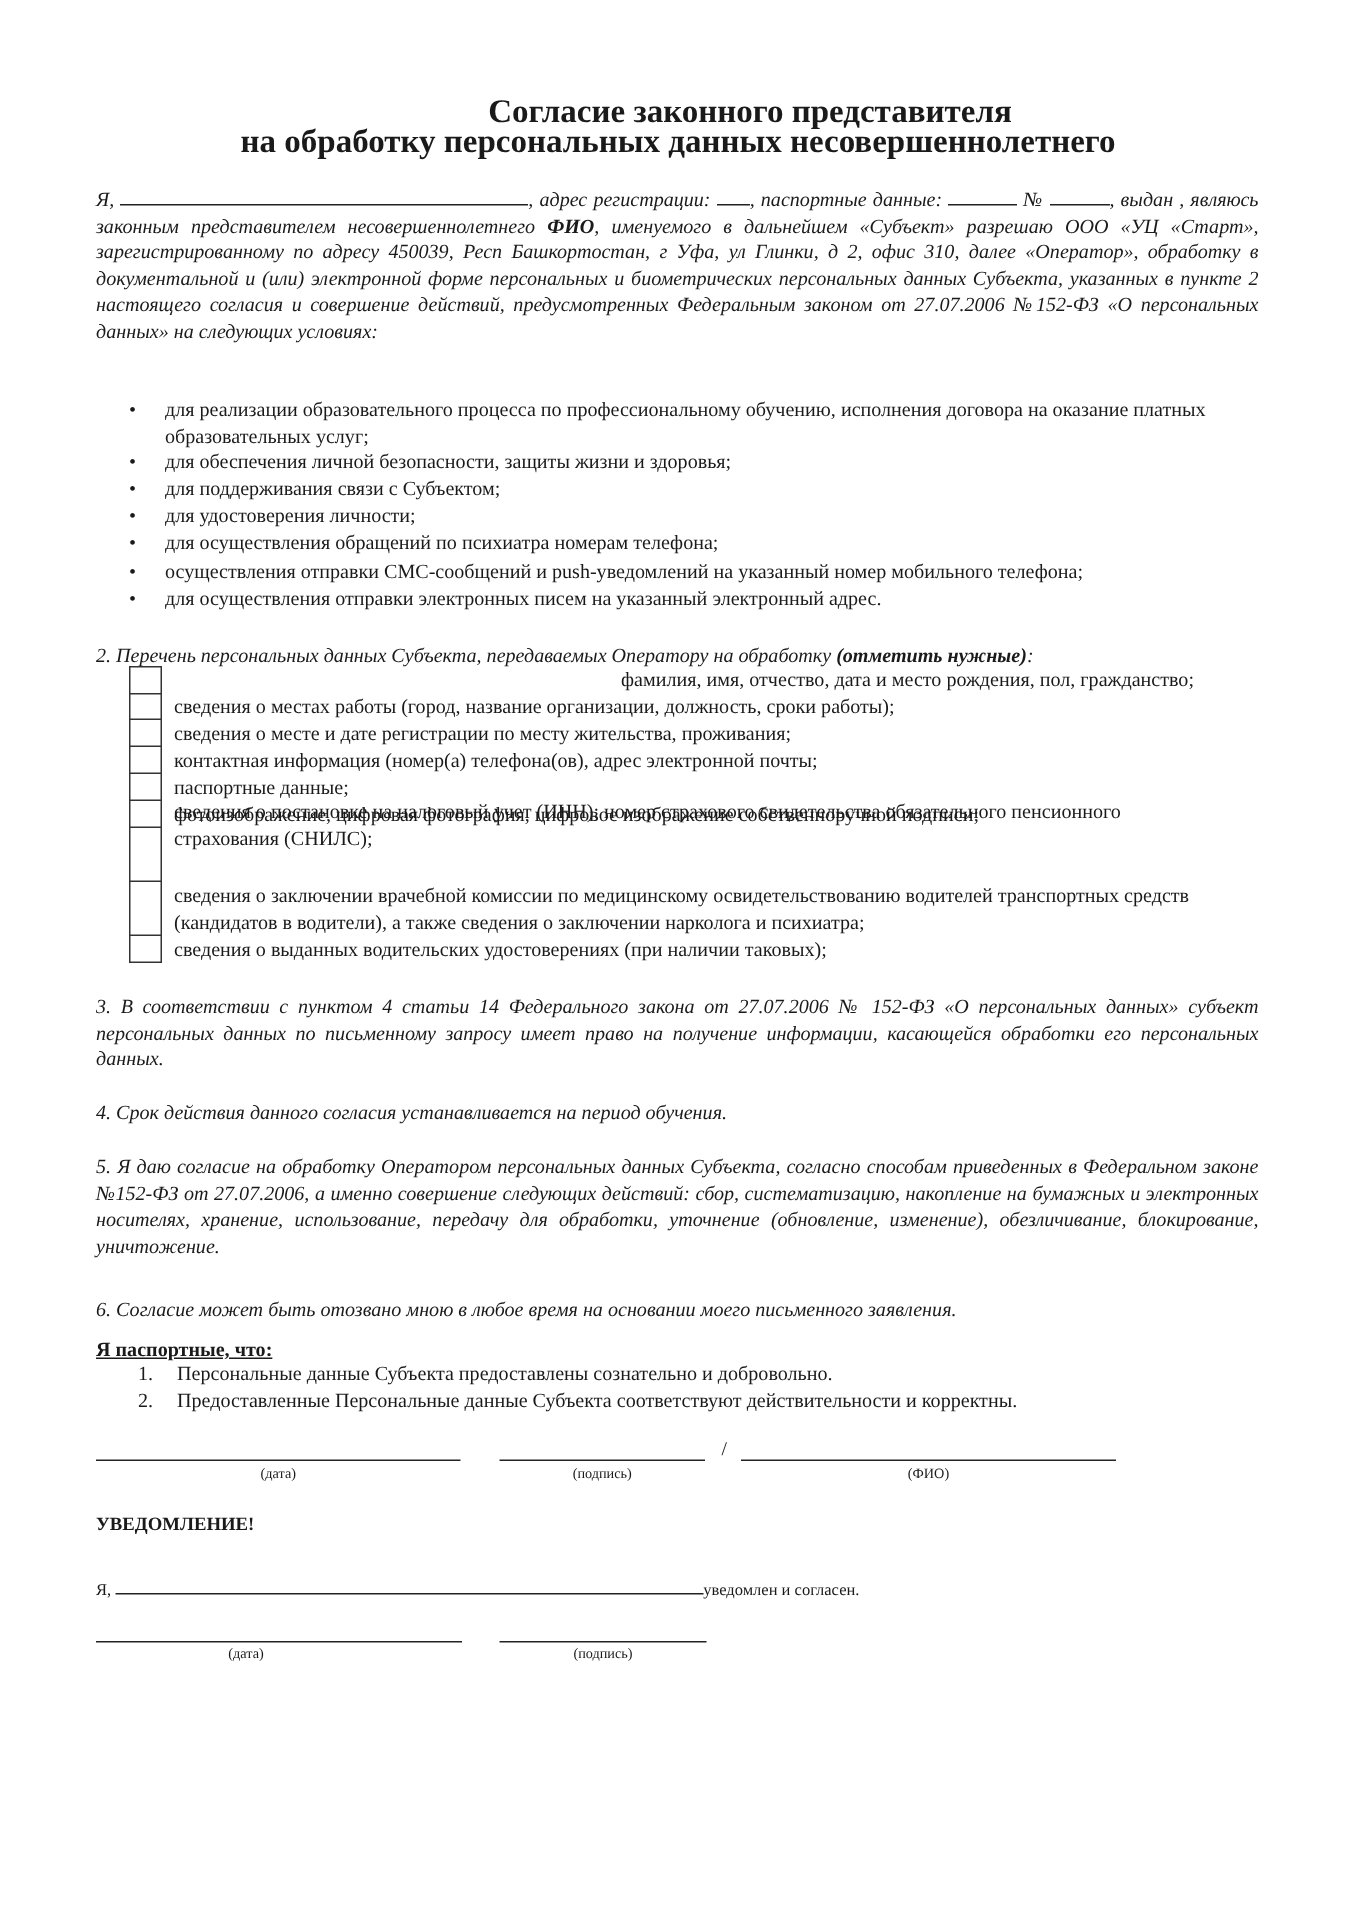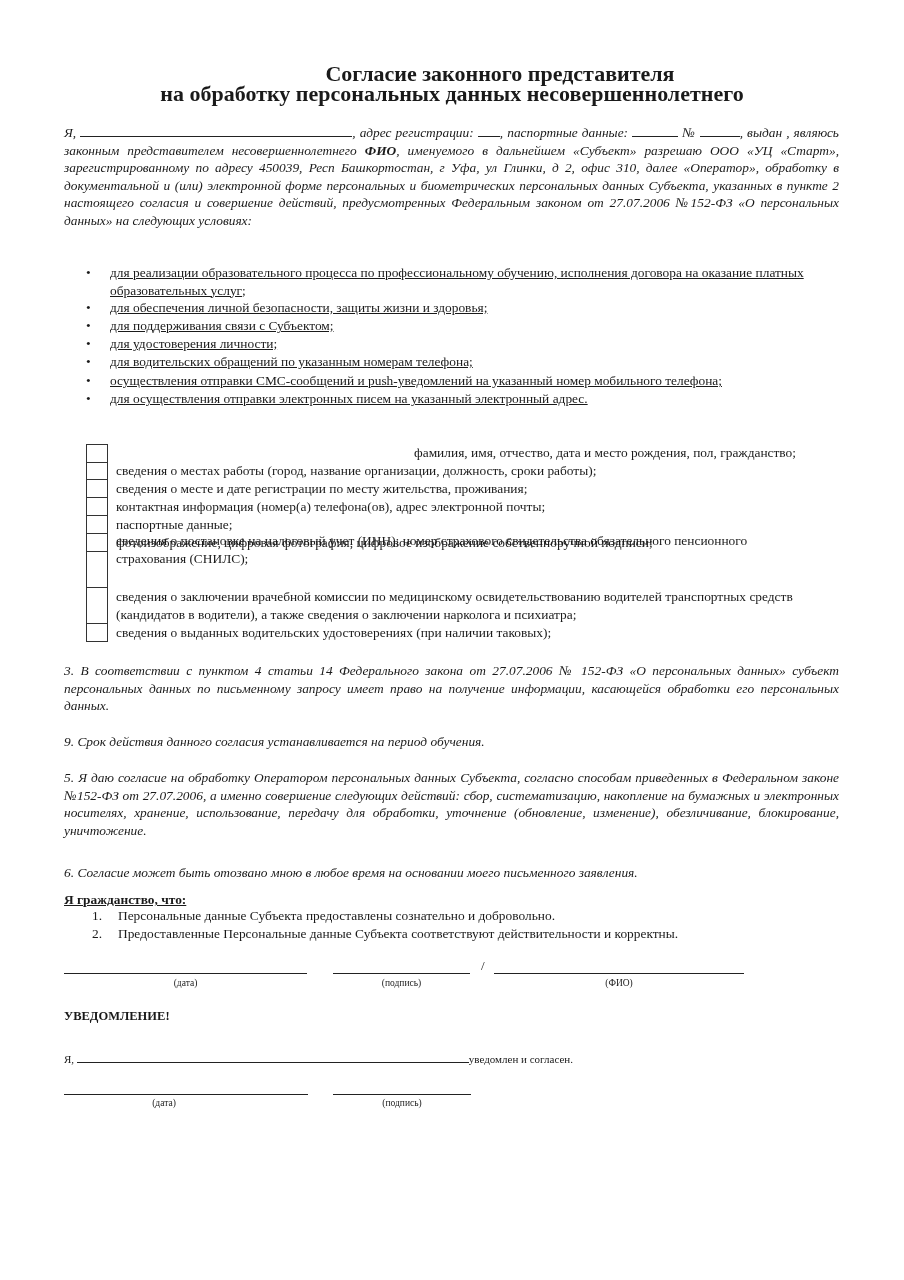--- a/index.html
+++ b/index.html
@@ -10,21 +10,21 @@
            font-weight: bold; font-size: 22px; line-height: 28px; }
   .t1 { top: 60px; padding-left: 48px; }
   .t2 { top: 80px; }
   .para { position: absolute; left: 64px; width: 775px; font-size: 13.4px; line-height: 17.6px;
           text-align: justify; font-style: italic; }
   .blank { display: inline-block; border-bottom: 1px solid #222; height: 12px; vertical-align: baseline; }
   .intro { top: 124px; }
   .sec1 { top: 246px; }
   .bul { position: absolute; left: 86px; width: 760px; font-size: 13.4px; line-height: 17.6px; }
   .bul .dot { position: absolute; left: 0; width: 8px; }
-  .bul .txt { position: absolute; left: 24px; width: 736px; text-decoration: underline; }
+  .bul .txt { position: absolute; left: 24px; width: 736px; }
   .sec2 { top: 428px; }
   .cb-box { position: absolute; left: 0; width: 20px; border: 1px solid #333; border-top: none; box-sizing: content-box; }
   .cb-box.first { border-top: 1px solid #333; }
   .cb-text { position: absolute; left: 30px; width: 680px; font-size: 13.4px; line-height: 17.6px; }
   .sec3 { top: 662px; }
   .sec4 { top: 733px; }
   .sec5 { top: 769px; }
   .sec6 { top: 864px; }
   .confirm-head { position: absolute; left: 64px; top: 891px; font-size: 13.4px; font-weight: bold; text-decoration: underline; line-height: 17.6px; }
   .conf-item { position: absolute; left: 92px; font-size: 13.4px; line-height: 17.6px; }
@@ -70,32 +70,35 @@
       <div class="bul" style="top: 317px;">
         <span class="dot">•</span>
         <span class="txt">для поддерживания связи с Субъектом;</span>
       </div>
       <div class="bul" style="top: 335px;">
         <span class="dot">•</span>
         <span class="txt">для удостоверения личности;</span>
       </div>
       <div class="bul" style="top: 353px;">
         <span class="dot">•</span>
-        <span class="txt">для водительских обращений по указанным номерам телефона;</span>
+        <span class="txt">для осуществления обращений по психиатра номерам телефона;</span>
       </div>
       <div class="bul" style="top: 372px;">
         <span class="dot">•</span>
         <span class="txt">осуществления отправки СМС-сообщений и push-уведомлений на указанный номер мобильного телефона;</span>
       </div>
       <div class="bul" style="top: 390px;">
         <span class="dot">•</span>
         <span class="txt">для осуществления отправки электронных писем на указанный электронный адрес.</span>
       </div>
     </div>
 
+  <div class="para sec2">
+    <span>2. Перечень персональных данных Субъекта, передаваемых Оператору на обработку </span><b>(отметить нужные)</b><span>:</span>
+  </div>
 
   <div id="checklist">
       <div class="cb-box first" style="position: absolute; left: 86px; top: 444px; height: 17px;"></div>
       <div class="cb-text" style="position: absolute; left: 116px; top: 444px; width: 680px; text-align: right;">фамилия, имя, отчество, дата и место рождения, пол, гражданство;</div>
       <div class="cb-box" style="position: absolute; left: 86px; top: 462px; height: 17px;"></div>
       <div class="cb-text" style="position: absolute; left: 116px; top: 462px; width: 680px;">сведения о местах работы (город, название организации, должность, сроки работы);</div>
       <div class="cb-box" style="position: absolute; left: 86px; top: 480px; height: 17px;"></div>
       <div class="cb-text" style="position: absolute; left: 116px; top: 480px; width: 680px;">сведения о месте и дате регистрации по месту жительства, проживания;</div>
       <div class="cb-box" style="position: absolute; left: 86px; top: 498px; height: 17px;"></div>
       <div class="cb-text" style="position: absolute; left: 116px; top: 498px; width: 680px;">контактная информация (номер(а) телефона(ов), адрес электронной почты;</div>
@@ -105,25 +108,25 @@
       <div class="cb-text" style="position: absolute; left: 116px; top: 534px; width: 680px;">фотоизображение, цифровая фотография, цифровое изображение собственноручной подписи;</div>
       <div class="cb-box" style="position: absolute; left: 86px; top: 552px; height: 35px;"></div>
       <div class="cb-text" style="position: absolute; left: 116px; top: 532px; width: 680px;">сведения о постановке на налоговый учет (ИНН); номер страхового свидетельства обязательного пенсионного страхования (СНИЛС);</div>
       <div class="cb-box" style="position: absolute; left: 86px; top: 588px; height: 35px;"></div>
       <div class="cb-text" style="position: absolute; left: 116px; top: 588px; width: 680px;">сведения о заключении врачебной комиссии по медицинскому освидетельствованию водителей транспортных средств (кандидатов в водители), а также сведения о заключении нарколога и психиатра;</div>
       <div class="cb-box" style="position: absolute; left: 86px; top: 624px; height: 17px;"></div>
       <div class="cb-text" style="position: absolute; left: 116px; top: 624px; width: 680px;">сведения о выданных водительских удостоверениях (при наличии таковых);</div>
     </div>
 
   <div class="para sec3">3. В соответствии с пунктом 4 статьи 14 Федерального закона от 27.07.2006 № 152-ФЗ «О персональных данных» субъект персональных данных по письменному запросу имеет право на получение информации, касающейся обработки его персональных данных.</div>
-  <div class="para sec4">9. Срок действия данного согласия устанавливается на период обучения.</div>
+  <div class="para sec4">4. Срок действия данного согласия устанавливается на период обучения.</div>
   <div class="para sec5">5. Я даю согласие на обработку Оператором персональных данных Субъекта, согласно способам приведенных в Федеральном законе №152-ФЗ от 27.07.2006, а именно совершение следующих действий: сбор, систематизацию, накопление на бумажных и электронных носителях, хранение, использование, передачу для обработки, уточнение (обновление, изменение), обезличивание, блокирование, уничтожение.</div>
   <div class="para sec6">6. Согласие может быть отозвано мною в любое время на основании моего письменного заявления.</div>
 
-  <div class="confirm-head">Я гражданство, что:</div>
+  <div class="confirm-head">Я паспортные, что:</div>
   <div class="conf-item" style="top:907px">
     <span class="n">1.</span>
     <span class="tx">Персональные данные Субъекта предоставлены сознательно и добровольно.</span>
   </div>
   <div class="conf-item" style="top:925px">
     <span class="n">2.</span>
     <span class="tx">Предоставленные Персональные данные Субъекта соответствуют действительности и корректны.</span>
   </div>
 
   <div class="sigline" style="left:64px; top:973px; width:243px;"></div>

